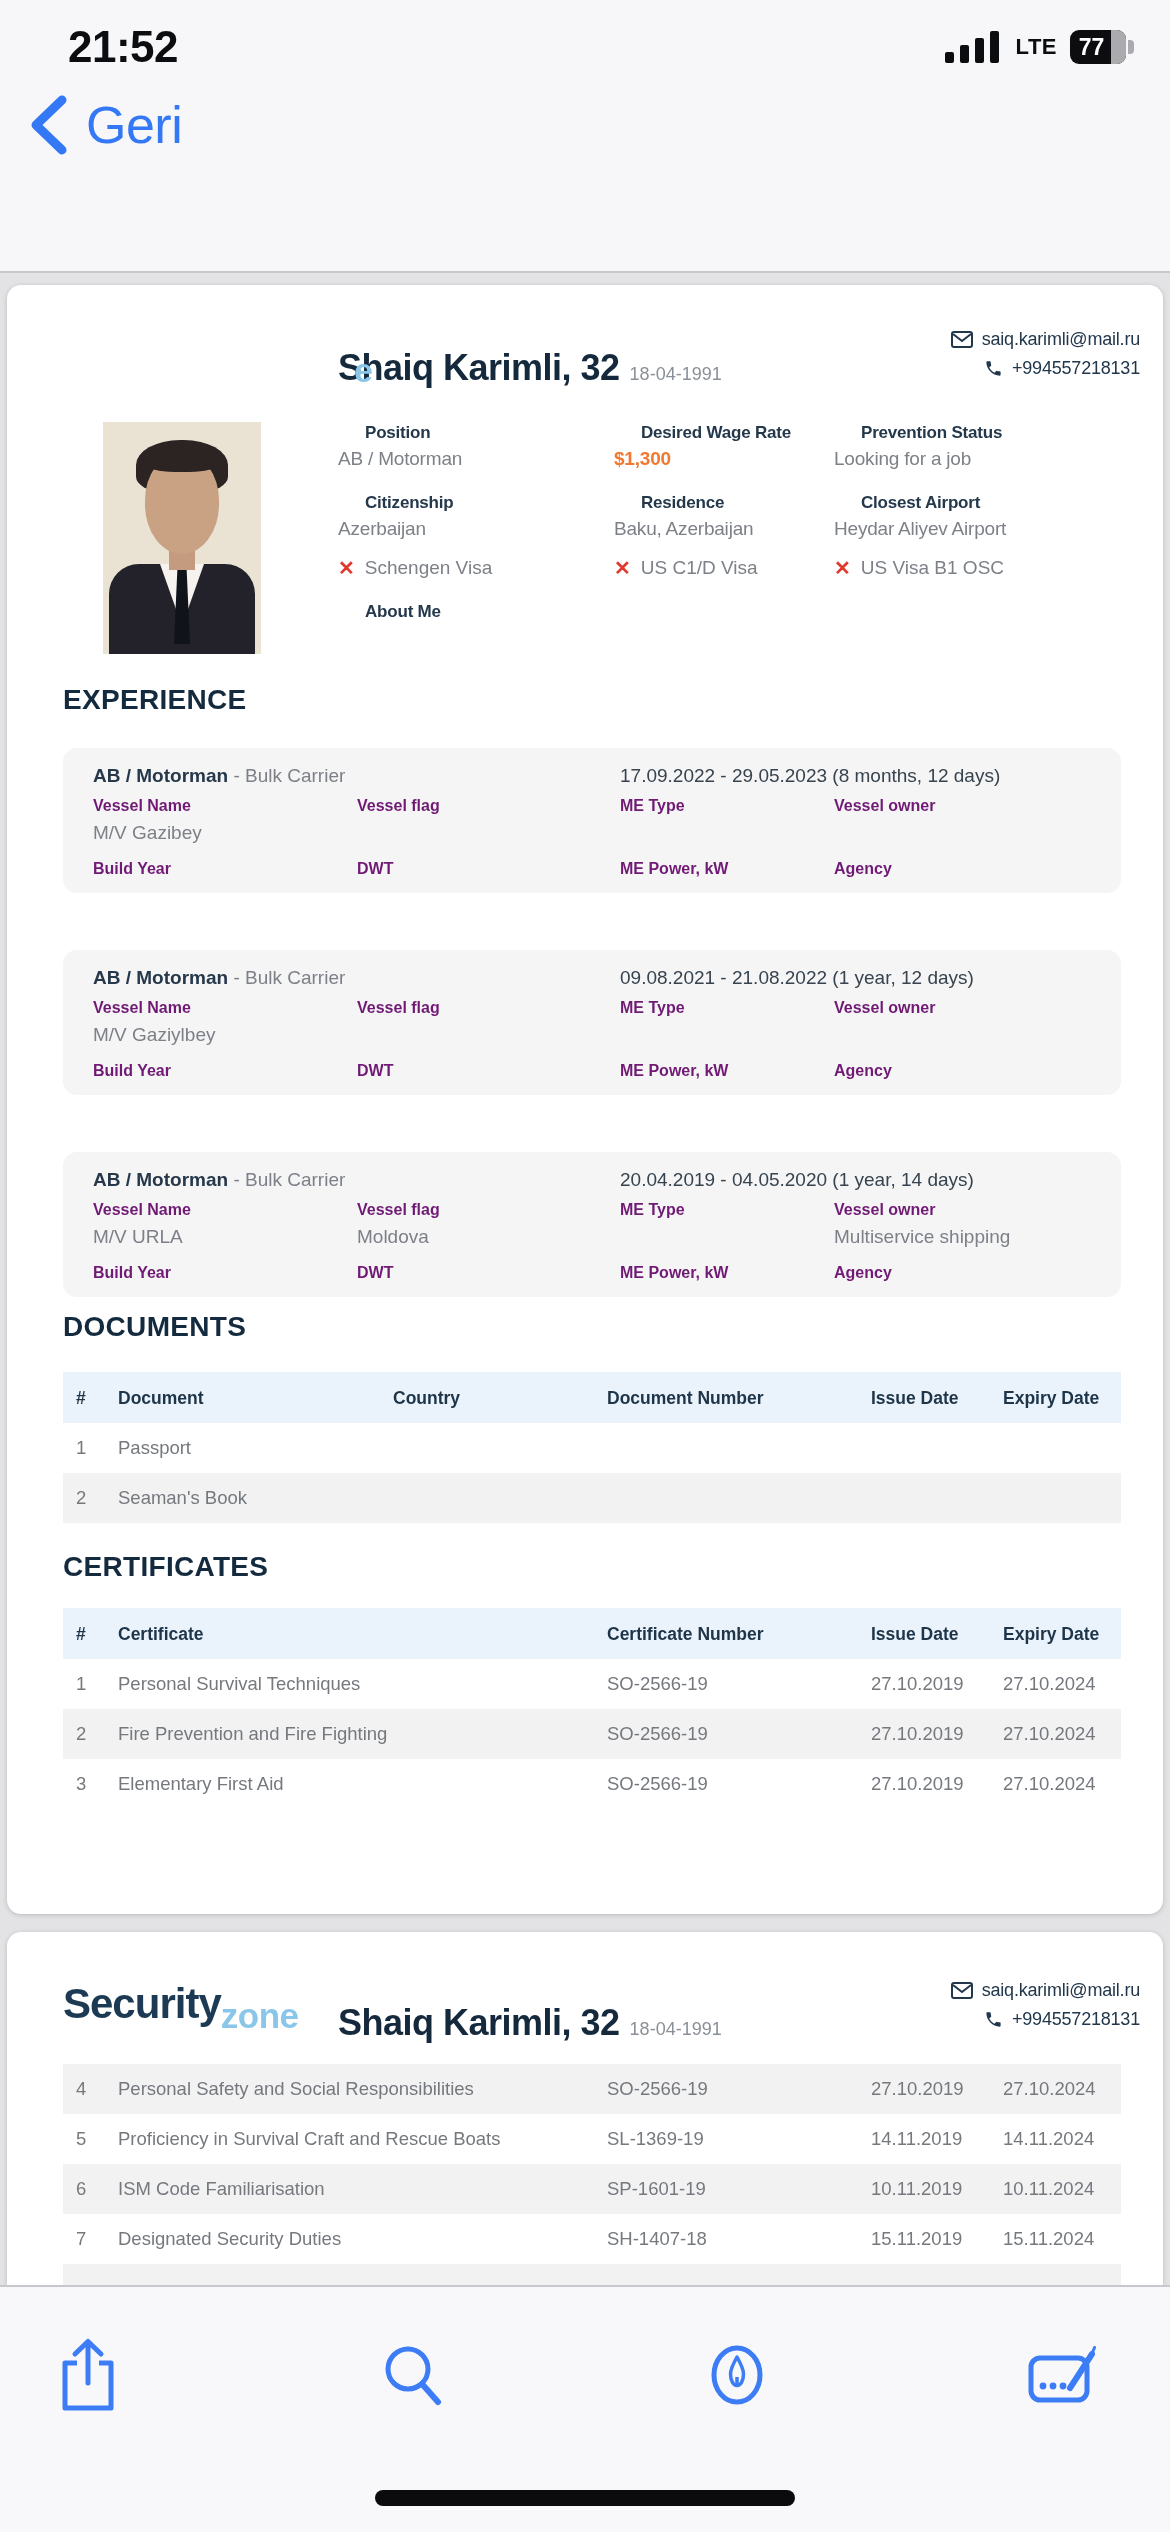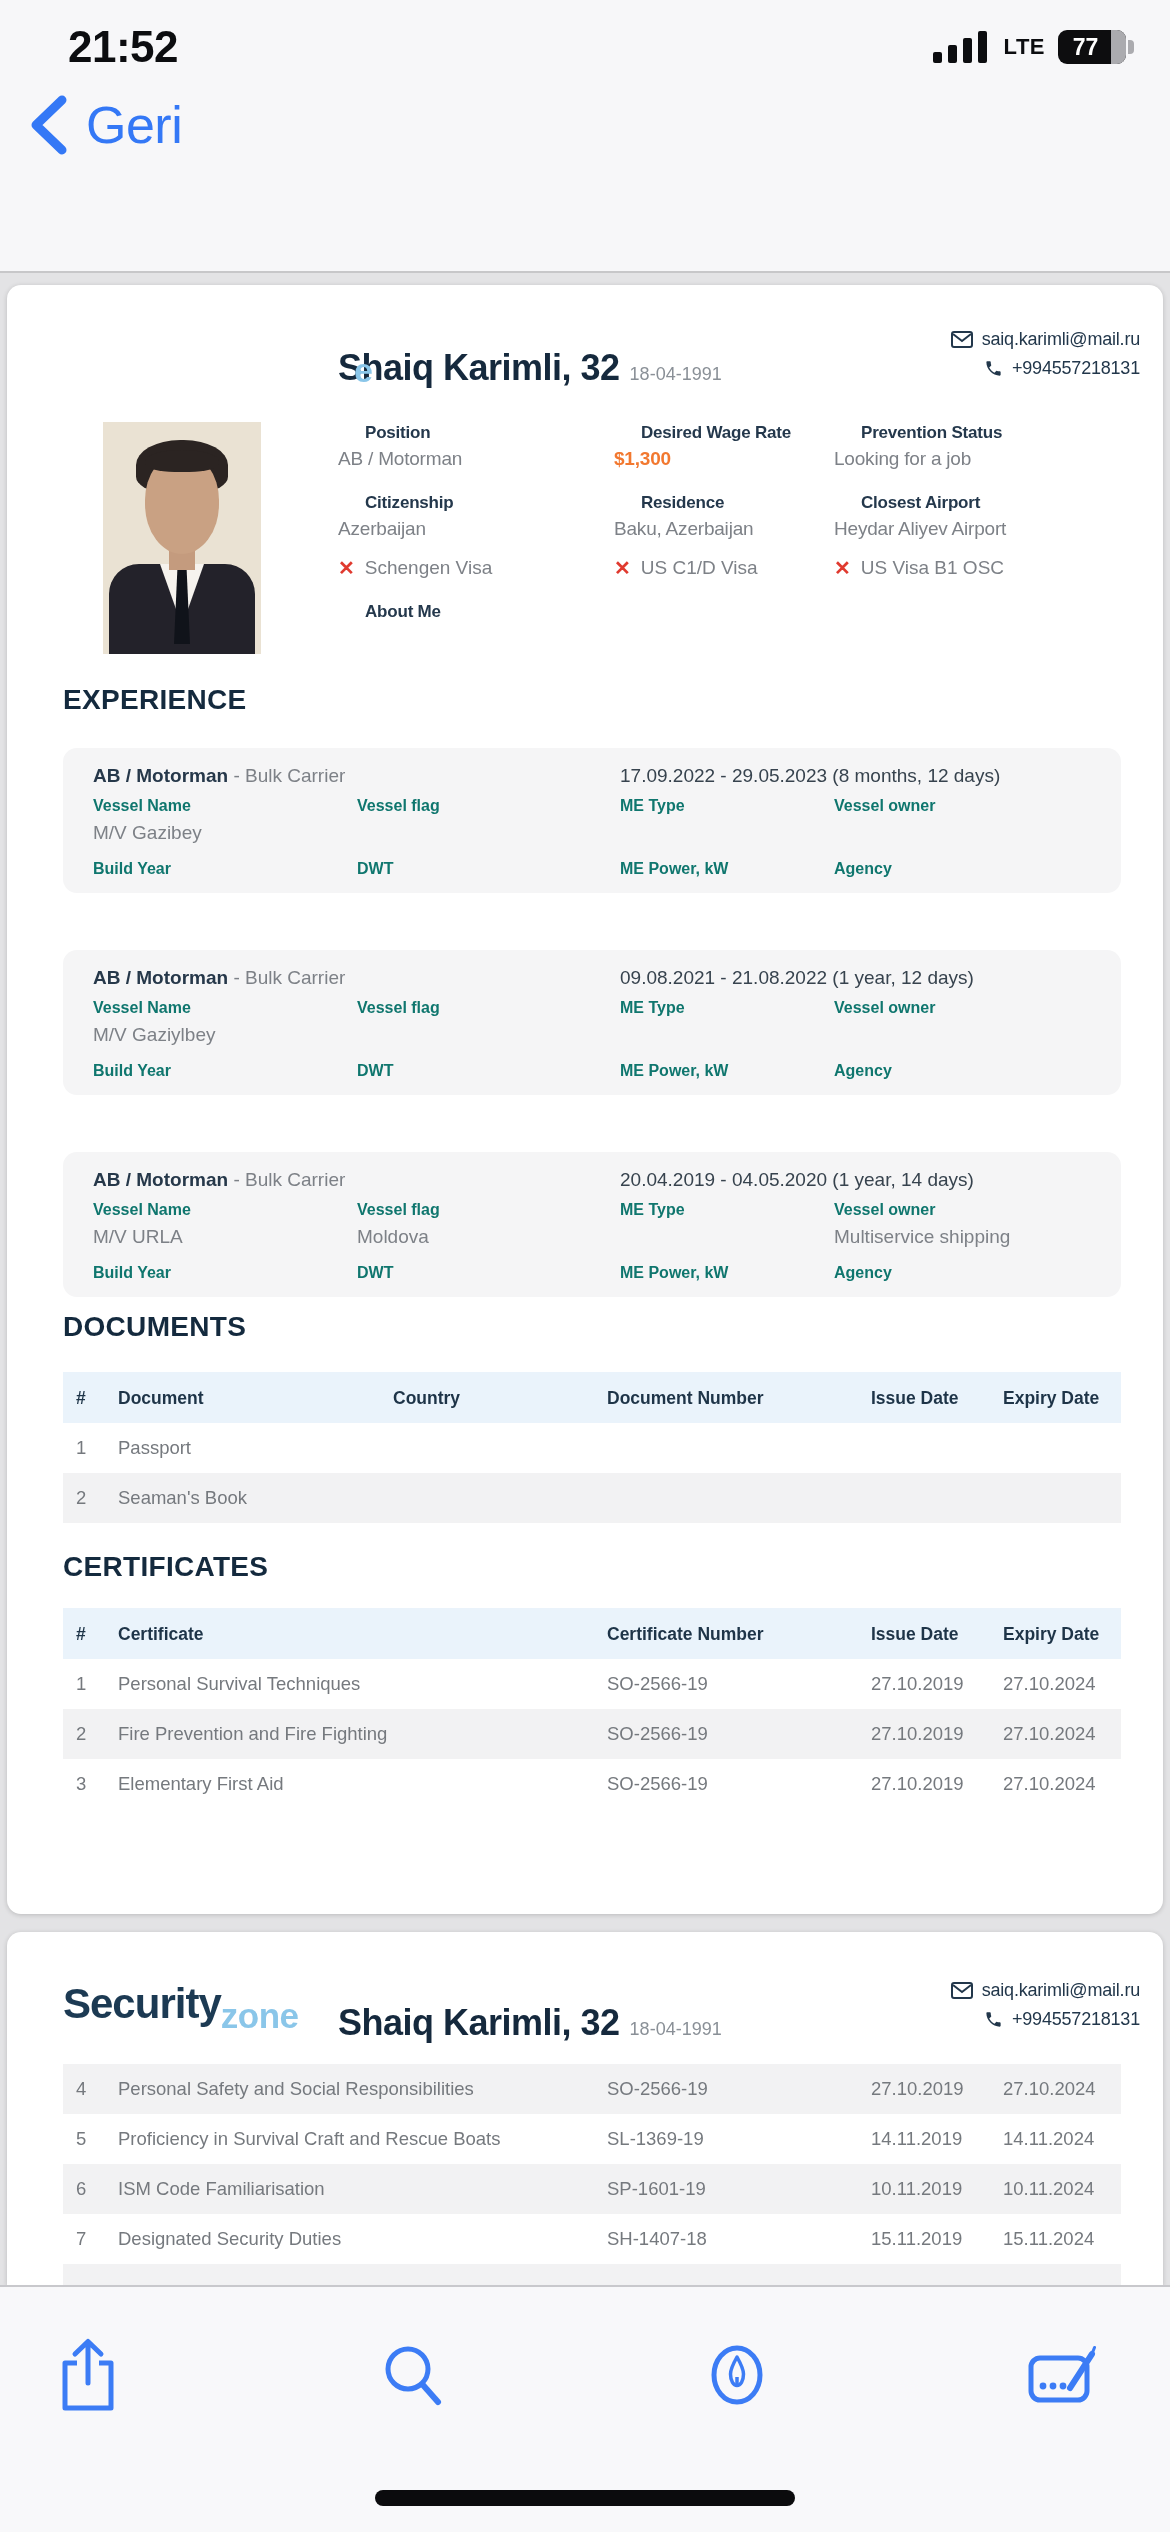--- a/index.html
+++ b/index.html
@@ -6,21 +6,21 @@
   html,body { background:#d8d8da; }
   .screen {
     position:relative; width:1170px; height:2532px; overflow:hidden;
     background:#F7F7F9; font-family:"Liberation Sans", sans-serif;
   }
   
   .time { position:absolute; left:68px; top:22px; font-size:44px; font-weight:700; color:#0C0D10; letter-spacing:-0.5px; }
   .status-right { position:absolute; right:36px; top:30px; display:flex; align-items:center; gap:13px; }
   .lte { font-size:22px; font-weight:600; color:#0C0D10; letter-spacing:0.5px; }
   .battery-wrap { display:flex; align-items:center; gap:2px; }
-  .battery { position:relative; width:68px; height:34px; border-radius:9px; background:#0D0D0F; overflow:hidden;
+  .battery { position:relative; width:56px; height:34px; border-radius:9px; background:#0D0D0F; overflow:hidden;
              display:flex; align-items:center; justify-content:center; }
   .battery .fillgap { position:absolute; right:0; top:0; width:15px; height:100%; background:#ABABAF; }
   .battery .pct { position:relative; z-index:2; color:#fff; font-size:23px; font-weight:700; padding-right:13px; }
   .battery-nub { width:6px; height:14px; background:#ABABAF; border-radius:0 4px 4px 0; }
   
   .back { position:absolute; left:26px; top:94px; display:flex; align-items:center; gap:16px; cursor:pointer; }
   .back-label { font-size:52px; color:#3478F6; letter-spacing:-0.5px; }
   .nav-hairline { position:absolute; top:271px; left:0; width:100%; height:2px; background:#C7C7C9; }
   
   .viewer { position:absolute; top:273px; left:0; width:1170px; height:2012px; background:#E3E3E5; overflow:hidden; }
@@ -62,21 +62,21 @@
   .about-text { position:absolute; left:331px; top:343px; width:720px; font-size:19px; color:#7D8187; letter-spacing:-0.2px; }
   
   .sec { position:absolute; left:56px; font-size:28px; font-weight:700; color:#142A3E; letter-spacing:0.3px; }
   .sec-exp { top:399px; } .sec-doc { top:1026px; } .sec-cert { top:1266px; }
   
   .xcard { position:absolute; left:56px; width:1058px; height:145px; background:#F5F5F6; border-radius:14px; }
   .x0 { top:463px; } .x1 { top:665px; } .x2 { top:867px; }
   .xtitle { position:absolute; left:30px; top:17px; font-size:19px; white-space:nowrap; }
   .xtitle b { color:#26384A; } .xtitle .sep { color:#7D8187; } .xtitle .typ { color:#7D8187; }
   .xdate { position:absolute; left:557px; top:17px; font-size:19px; color:#37434E; white-space:nowrap; }
-  .xl { position:absolute; font-size:16px; font-weight:700; color:#0f766e; white-space:nowrap; }
+  .xl { position:absolute; font-size:16px; font-weight:700; color:#701a75; white-space:nowrap; }
   .xv { position:absolute; font-size:19px; color:#7D8187; white-space:nowrap; }
   .cA { left:30px; } .cB { left:294px; } .cC { left:557px; } .cD { left:771px; }
   .r1 { top:49px; } .rv { top:74px; } .r2 { top:112px; }
   
   .tbl { position:absolute; left:56px; width:1058px; }
   .tbl-doc { top:1087px; } .tbl-cert { top:1323px; } .tbl-p2 { top:132px; }
   .thead { position:relative; height:51px; background:#EAF3FB; }
   .trow { position:relative; height:50px; background:#fff; }
   .trow.alt { background:#F2F2F3; }
   .sliver { height:21px; background:#F2F2F3; }

